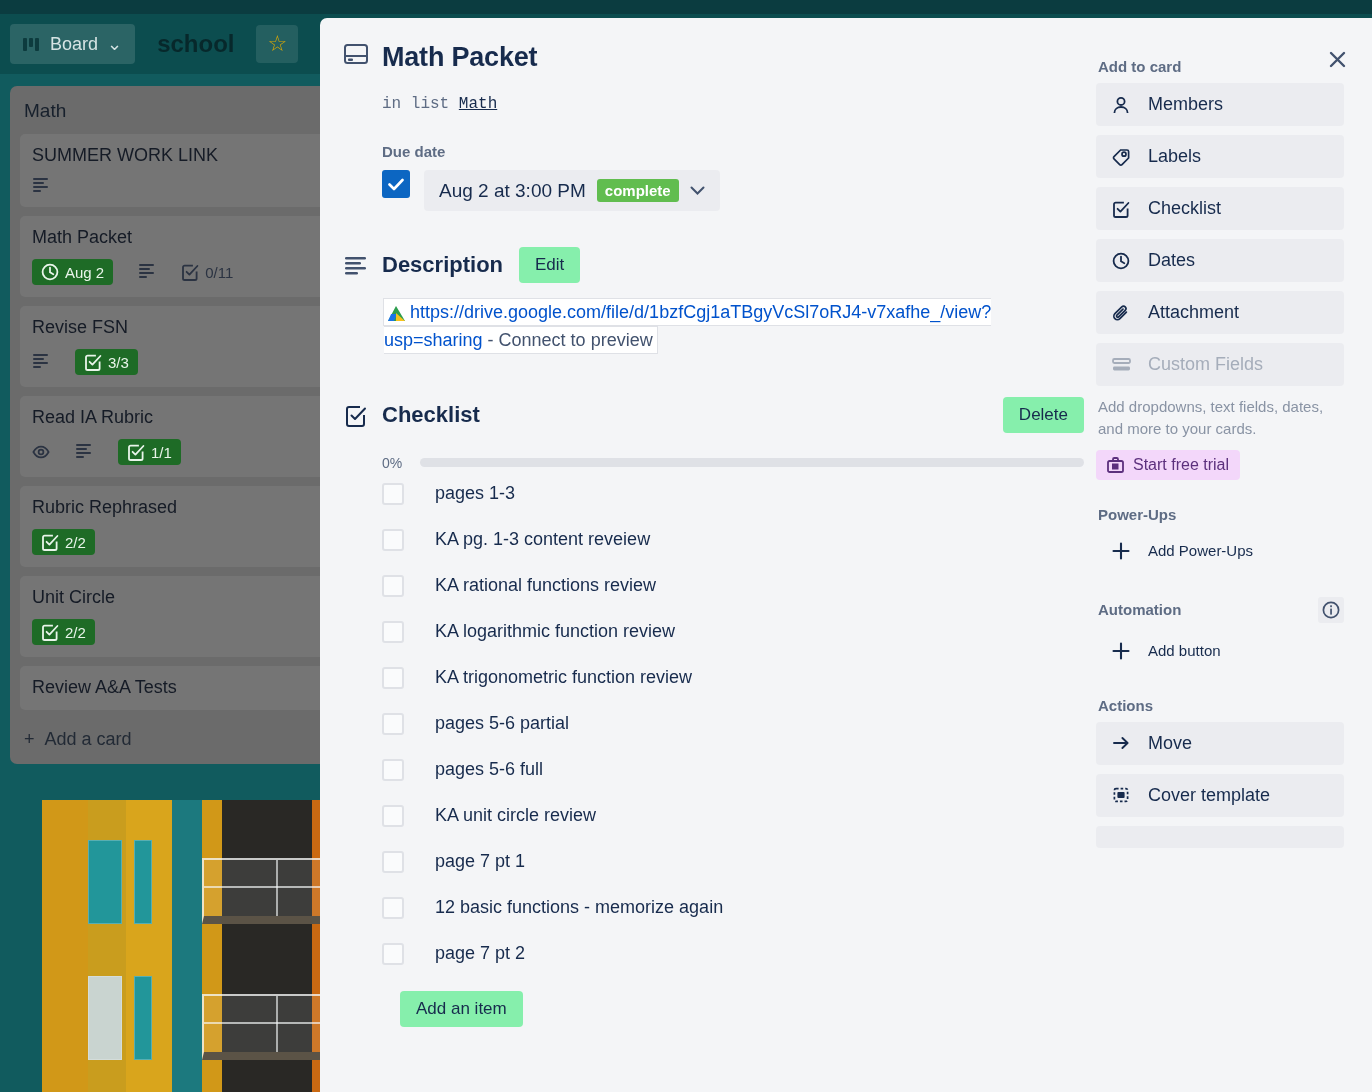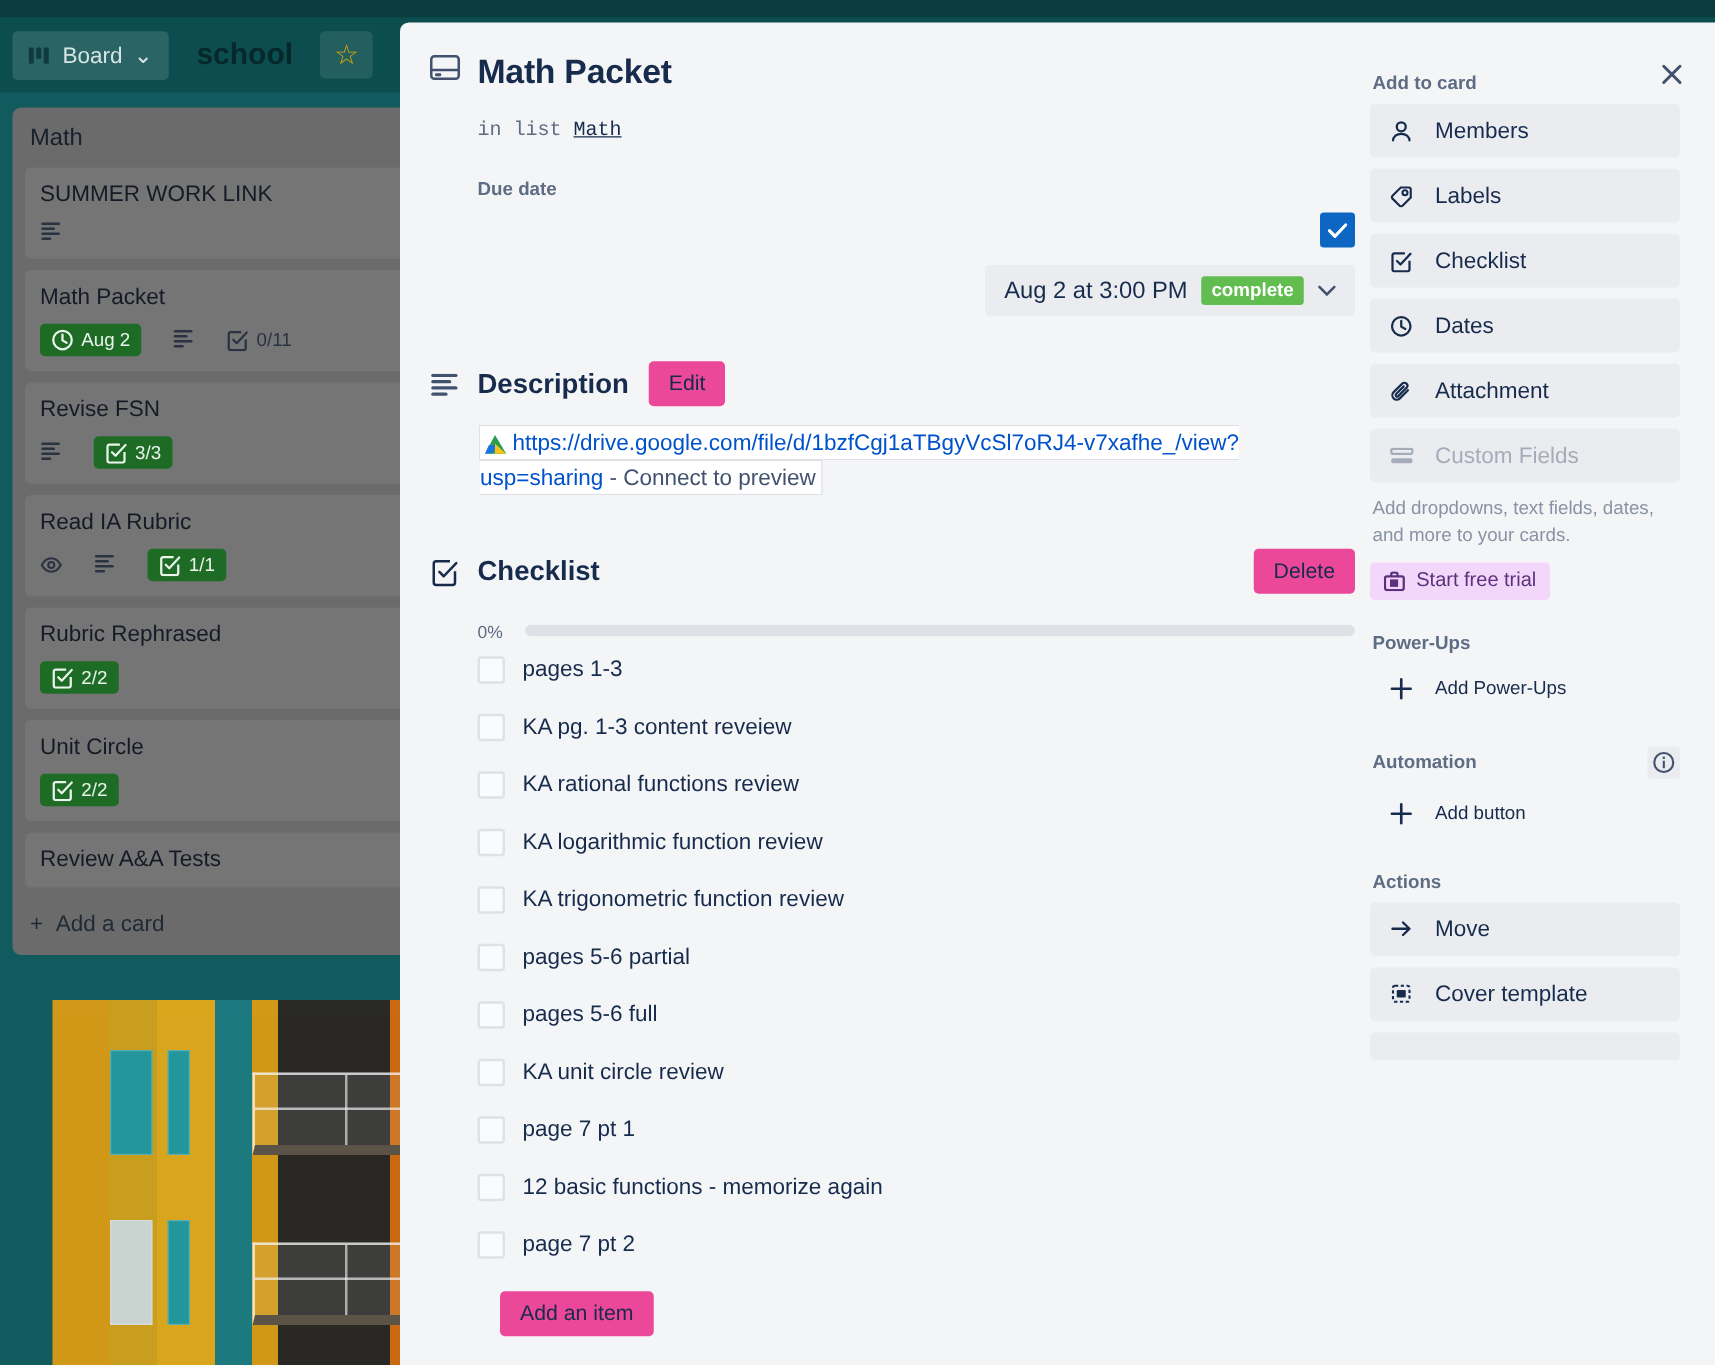--- a/index.html
+++ b/index.html
@@ -148,21 +148,21 @@
     font-size: 27px; font-weight: bold; color: #172b4d;
     letter-spacing: -.2px;
   }
   #card-sub { font-size: 16px; color: #5e6c84; margin-top: 22px; font-family: Liberation Mono, monospace; }
   #card-sub u { color: #172b4d; }
 
   
   #due-block { margin: 30px 0 0 38px; }
   .sec-label { font-size: 15px; font-weight: bold; color: #5e6c84; }
   #due-row {
-    display: flex; align-items: flex-end; gap: 14px; margin-top: 10px; flex-direction: column;
+    display: flex; align-items: flex-start; gap: 14px; margin-top: 10px;
   }
   #due-check {
     width: 28px; height: 28px; border-radius: 3px;
     background: #0c66c2;
     display: flex; align-items: center; justify-content: center;
     color: #fff; font-size: 17px;
   }
   #due-pill {
     display: flex; align-items: center; gap: 11px;
     background: #ebecf0; border-radius: 4px;
@@ -175,21 +175,21 @@
     border-radius: 3px; padding: 3px 8px;
   }
   #due-chev { color: #42526e; font-size: 15px; }
 
   
   #desc-head {
     display: flex; align-items: center; margin-top: 36px;
   }
   .h-title { font-size: 22px; font-weight: bold; color: #172b4d; }
   .btn-grey {
-    background: #ec4899; color: #172b4d;
+    background: #86efac; color: #172b4d;
     border-radius: 4px; padding: 8px 16px; font-size: 17px; text-align: right;
   }
   #desc-edit { margin-left: 16px; }
   #desc-body { margin: 16px 0 0 40px; position: relative; }
   #desc-link-box {
     display: inline; font-size: 18px; line-height: 1.55;
     color: #0052cc;
     background: #fff;
     box-shadow: 0 0 0 1px #dfe1e6;
     padding: 3px 4px;
@@ -216,21 +216,21 @@
   #chk-delete { margin-left: auto; }
   #progress-row {
     display: flex; align-items: center; gap: 12px;
     margin: 22px 0 0 38px;
   }
   #progress-pct { font-size: 14px; color: #5e6c84; width: 26px; }
   #progress-track {
     flex: 1; height: 9px; border-radius: 5px; background: #dfe1e6;
   }
   .chk-item {
-    display: flex; align-items: center; gap: 14px;
+    display: flex; align-items: center; gap: 31px;
     margin: 0 0 0 38px; padding: 12px 0 12px 0;
   }
   .chk-box {
     width: 22px; height: 22px; flex: 0 0 22px;
     border: 2px solid #dfe1e6; border-radius: 3px; background: #fafbfc;
   }
   .chk-label { font-size: 18px; color: #172b4d; }
   #add-item { margin: 14px 0 0 56px; display: inline-block; }
 
   

